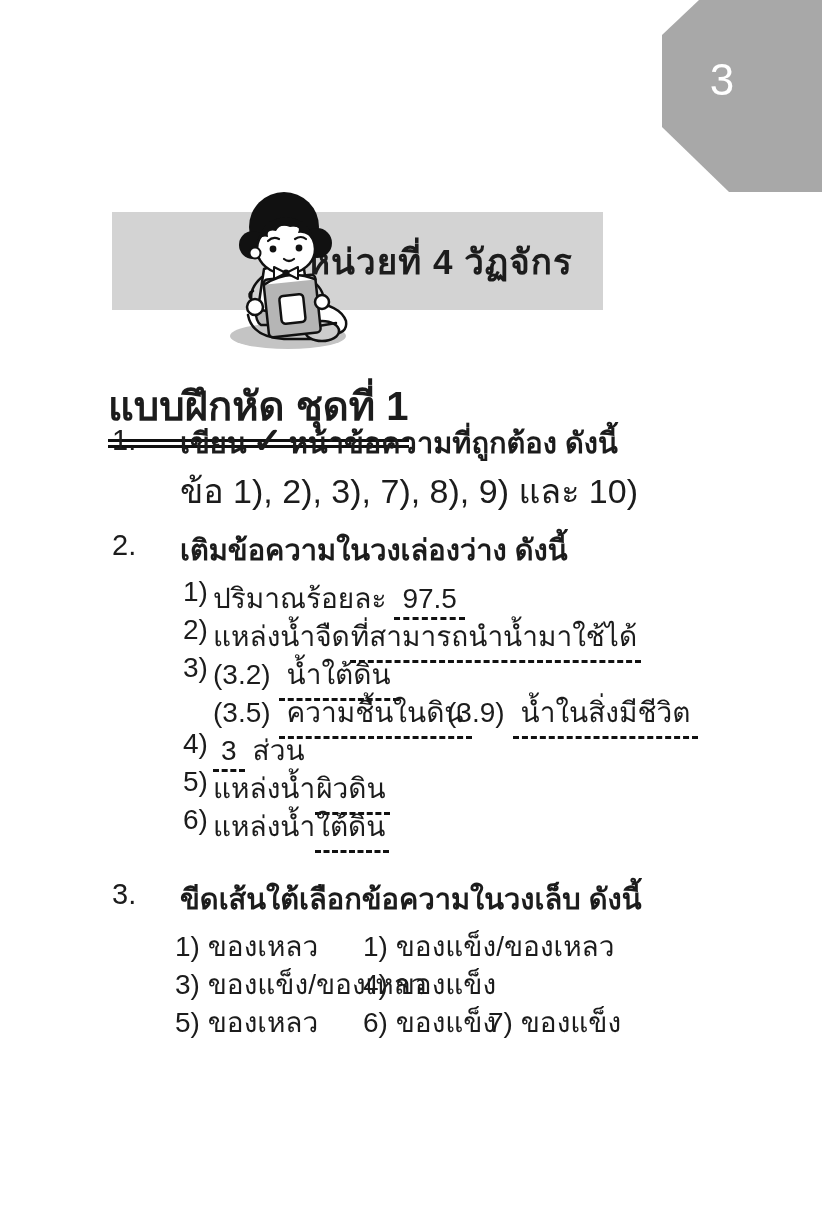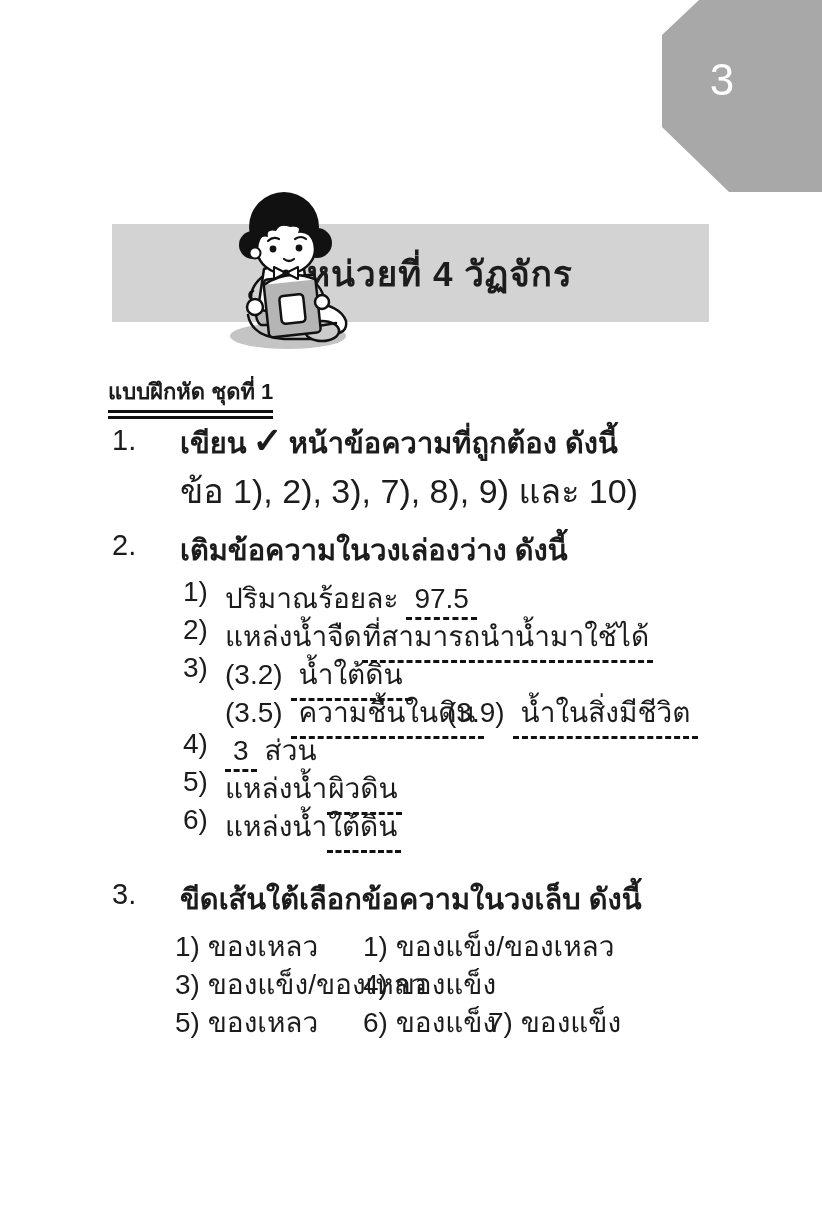--- a/index.html
+++ b/index.html
@@ -10,43 +10,43 @@
     background:#ffffff; overflow:hidden;
   }
   
   .badge-svg { position:absolute; left:662px; top:0; width:160px; height:192px; }
   .page-num {
     position:absolute; left:696px; top:56px; width:52px;
     text-align:center; font-size:44px; line-height:48px; color:#ffffff;
   }
   
   .banner {
-    position:absolute; left:112px; top:224px; width:597px; height:98px;
+    position:absolute; left:112px; top:212px; width:491px; height:98px;
     background:#d3d3d3;
   }
   .banner-title {
     position:absolute; left:195px; top:0; height:98px;
     display:flex; align-items:center;
     font-size:35px; font-weight:bold; letter-spacing:1px;
   }
   .boy-svg { position:absolute; left:200px; top:185px; width:170px; height:170px; }
   
   .ws-heading {
     position:absolute; left:108px; top:374px;
-    font-size:22px; font-weight:bold;
+    font-size:40px; font-weight:bold;
     border-bottom:9px double #111; padding-bottom:1px;
   }
   .sec-num { position:absolute; left:112px; font-size:29px; }
   .sec-title { position:absolute; left:180px; font-size:29px; font-weight:bold; }
   .sec-body { position:absolute; left:180px; font-size:34px; }
   .check { font-size:36px; font-weight:bold; padding:0 6px; }
   
   .row { position:absolute; left:0; width:822px; height:38px; font-size:28px; }
   .row .n  { position:absolute; left:183px; }
-  .row .t  { position:absolute; left:225px; white-space:nowrap; }
+  .row .t  { position:absolute; left:213px; white-space:nowrap; }
   .row .t2 { position:absolute; left:447px; white-space:nowrap; }
   .row .t3 { position:absolute; left:330px; white-space:nowrap; }
   .blank {
     display:inline-block; border-bottom:3px dashed #111;
     padding:0 8px 2px; white-space:nowrap;
   }
   .blank.tight { padding:0 4px 2px 1px; }
   .gap { margin-left:8px; }
   
   .arow { position:absolute; left:0; width:686px; height:38px; font-size:28px; }

